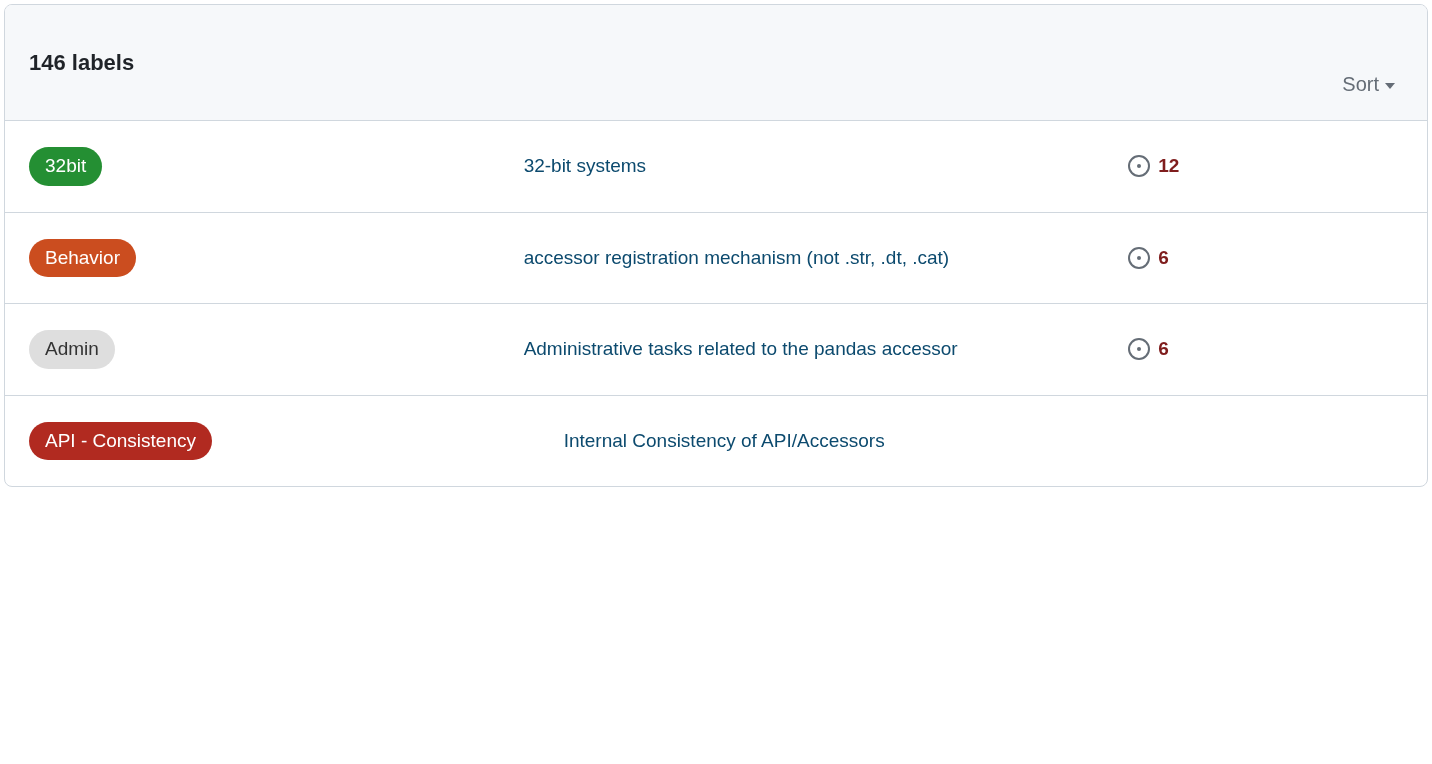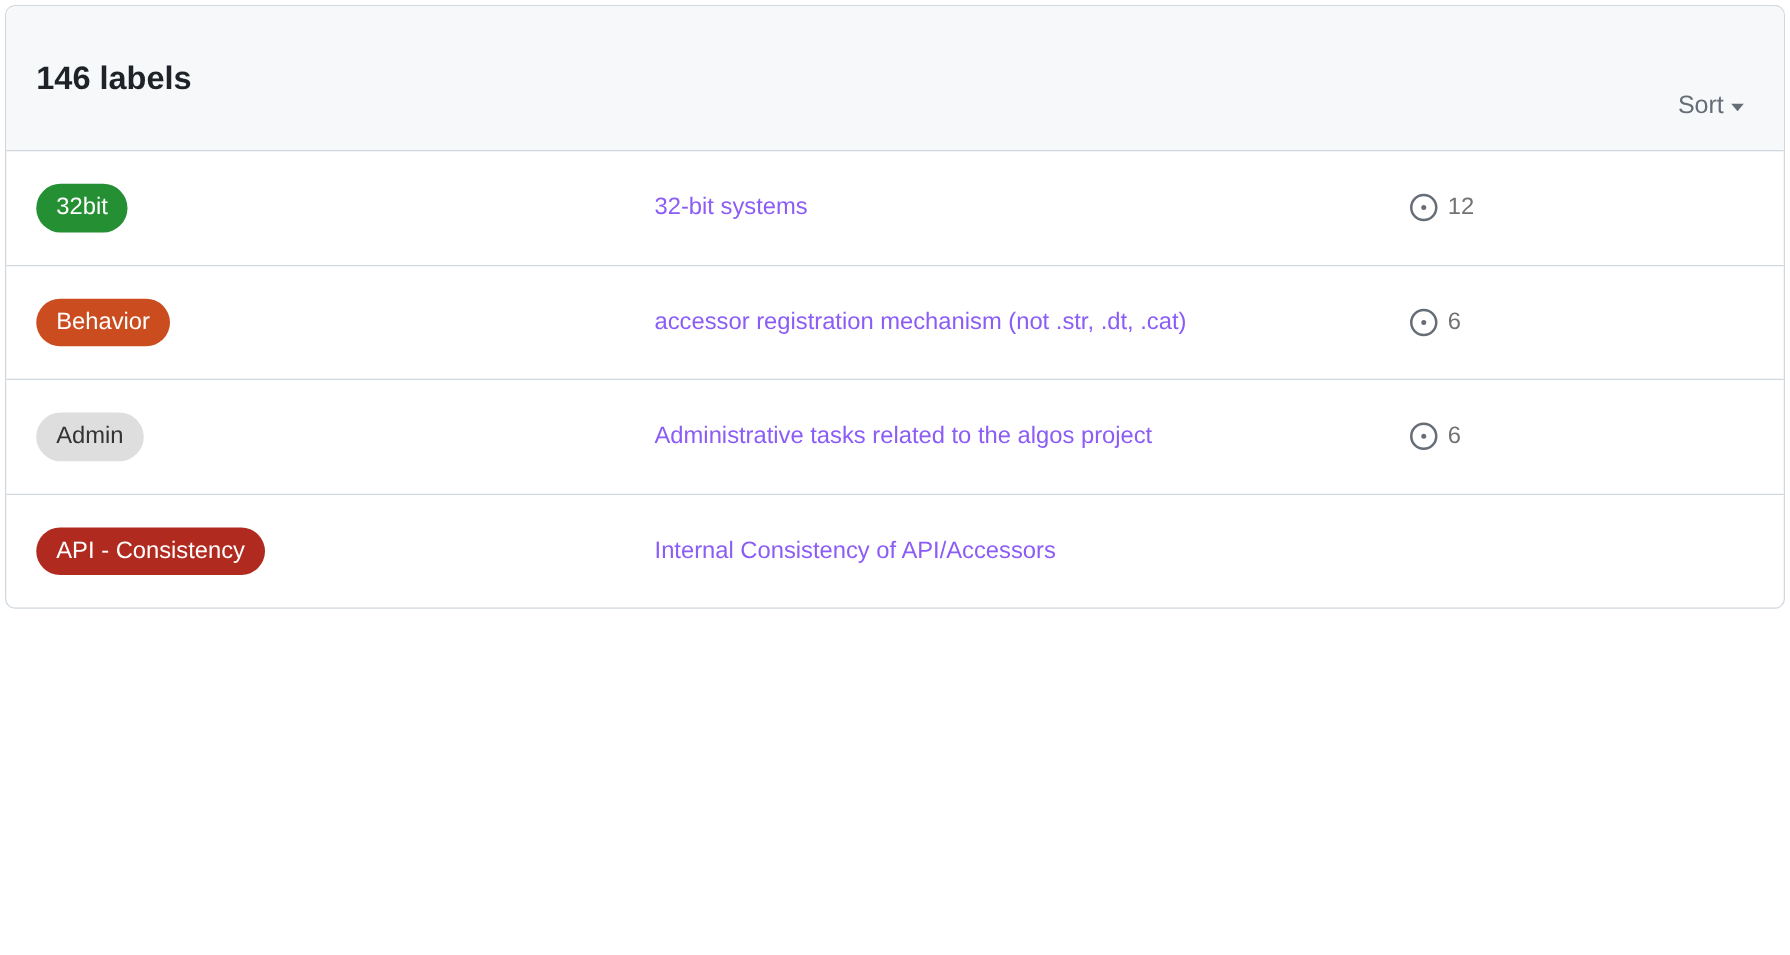--- a/index.html
+++ b/index.html
@@ -16,21 +16,21 @@
     }
     .header {
       background: #f6f8fa;
       border-bottom: 1px solid #d0d7de;
       display: flex;
       justify-content: space-between;
       align-items: center;
       padding: 20px 24px;
     }
     .header-title {
-      font-size: 26px;
+      font-size: 22px;
       font-weight: 600;
       color: #1f2328;
     }
     .sort-button {
       background: none;
       border: none;
       font-size: 20px;
       color: #656d76;
       cursor: pointer;
       display: flex;
@@ -45,23 +45,23 @@
       border-right: 5px solid transparent;
       border-top: 6px solid #656d76;
       margin-top: 2px;
     }
     .label-row {
       display: flex;
       align-items: center;
       padding: 26px 24px;
       border-bottom: 1px solid #d0d7de;
     }
-    .label-row:last-child { border-bottom: none; }
+    .label-row:last-child { border-bottom: none; gap: 40px; }
     .col-label { width: 36%; display: flex; align-items: center;}
-    .col-desc  { width: 44%; font-size: 19px; color: #8b5cf6; line-height: 1.5; padding-right: 12px;}
+    .col-desc  { width: 44%; font-size: 19px; color: #0c4a6e; line-height: 1.5; padding-right: 12px;}
     .col-count { width: 20%; display:flex; align-items:center; gap:8px;}
     .label-pill {
       display: inline-block;
       border-radius: 999px;
       padding: 6px 16px;
       font-size: 19px;
       font-weight: 500;
       line-height: 1.4;
     }
     .issue-icon {
@@ -72,21 +72,21 @@
       align-items: center;
       justify-content: center;
       flex-shrink: 0;
     }
     .issue-icon::after {
       content: "";
       width: 4px; height: 4px;
       background: #656d76;
       border-radius: 50%;
     }
-    .count-text { font-size: 19px; color: #737373; font-weight: 400;}
+    .count-text { font-size: 19px; color: #7f1d1d; font-weight: 700;}
     a.count-link { display:flex; align-items:center; gap:8px; text-decoration:none; }
   </style>
 </head>
 <body>
 
 <div class="container">
   <div class="header">
     <div class="header-title">146 labels</div>
     <button class="sort-button">
       <span>Sort</span>
@@ -115,21 +115,21 @@
           <a class="count-link">
             <span class="issue-icon"></span>
             <span class="count-text">6</span>
           </a>
         </div>
       </div>
       <div class="label-row">
         <div class="col-label">
           <a class="label-pill" style="background: rgb(222, 222, 222); color: rgb(51, 51, 51);">Admin</a>
         </div>
-        <div class="col-desc">Administrative tasks related to the algos project</div>
+        <div class="col-desc">Administrative tasks related to the pandas accessor</div>
         <div class="col-count">
           <a class="count-link">
             <span class="issue-icon"></span>
             <span class="count-text">6</span>
           </a>
         </div>
       </div>
       <div class="label-row">
         <div class="col-label">
           <a class="label-pill" style="background: rgb(177, 42, 32); color: rgb(255, 255, 255);">API - Consistency</a>

